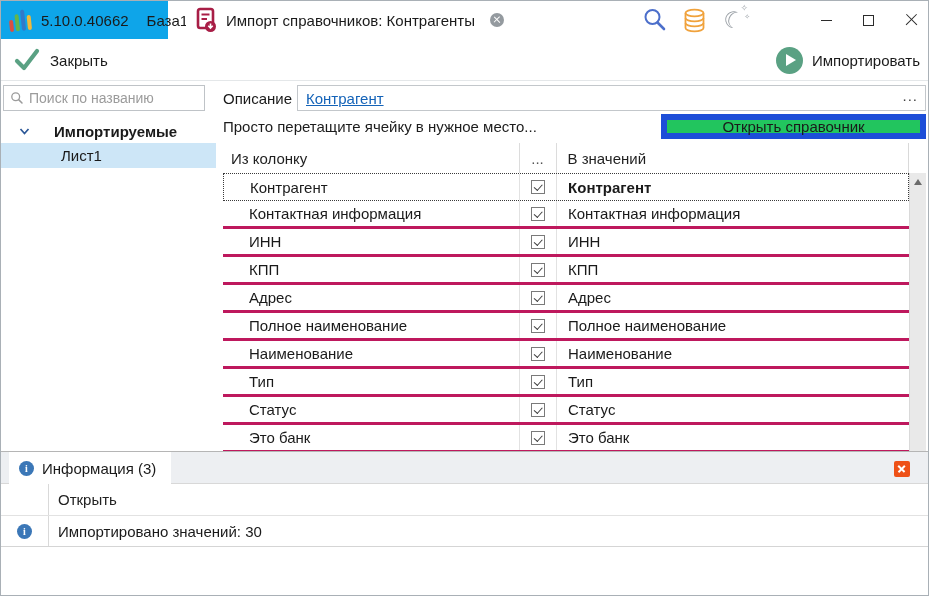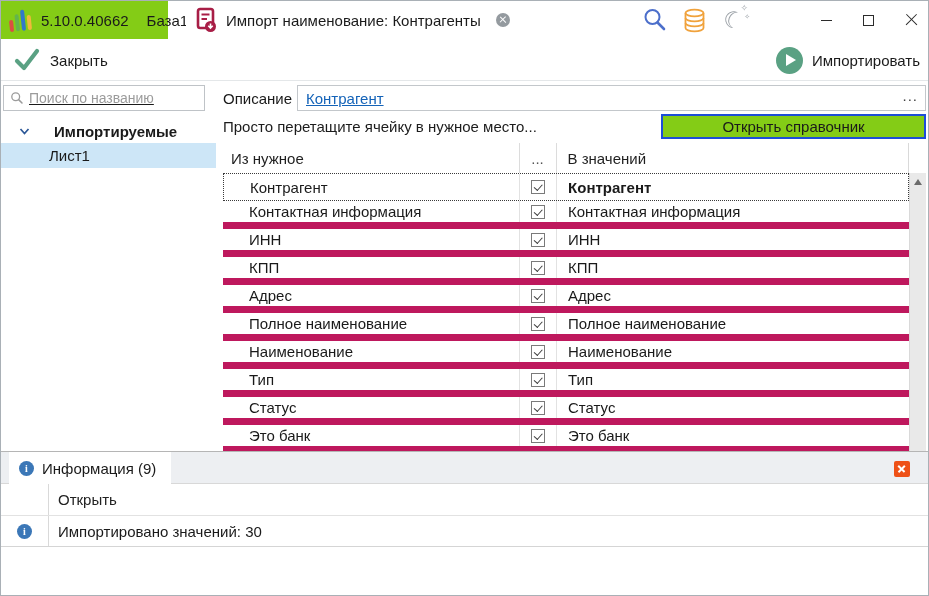--- a/index.html
+++ b/index.html
@@ -2,21 +2,21 @@
 <html><head>
 <meta charset="utf-8">
 <style>
   * { margin:0; padding:0; box-sizing:border-box; }
   body { font-family:"Liberation Sans",sans-serif; font-size:15px; color:#1a1a1a; background:#fff; }
   .window { position:relative; width:929px; height:596px; background:#fff;
             border:1px solid #a9b0b6; overflow:hidden; }
 
   
   .titlebar { position:absolute; left:0; top:0; width:100%; height:38px; background:#fff; }
-  .tb-left { position:absolute; left:0; top:0; width:167px; height:38px; background:#84cc16;
+  .tb-left { position:absolute; left:0; top:0; width:167px; height:38px; background:#0ea5e9;
              display:flex; align-items:center; padding-left:8px; gap:8px; }
   .app-logo { display:flex; align-items:flex-end; gap:2px; height:22px; transform:rotate(-6deg); }
   .app-logo i { display:block; width:4px; border-radius:2px; }
   .app-logo .b1 { height:12px; background:#d94f43; }
   .app-logo .b2 { height:17px; background:#63b54c; }
   .app-logo .b3 { height:21px; background:#3279c9; }
   .app-logo .b4 { height:15px; background:#f0b93b; }
   .tb-version { margin-left:2px; }
   .tb-base { margin-left:10px; }
   .tab { position:absolute; left:185px; top:0; height:38px; display:flex; align-items:center;
@@ -43,47 +43,47 @@
              border-bottom:1px solid #e4e7e9; }
   .tool-btn { position:absolute; display:flex; align-items:center; gap:9px; height:30px; top:6px; cursor:default; }
   .tool-close { left:12px; }
   .tool-import { right:8px; }
   .play-circle { width:27px; height:27px; border-radius:50%; background:#5aa183; position:relative; }
   .play-circle::after { content:''; position:absolute; left:10px; top:7px;
         border-left:10px solid #fff; border-top:6.5px solid transparent; border-bottom:6.5px solid transparent; }
 
   
   .search-box { position:absolute; left:2px; top:84px; width:202px; height:26px;
-        border:1px solid #bfc3c7; background:#fff; display:flex; align-items:center; padding-left:6px; gap:5px;text-decoration:underline; }
+        border:1px solid #bfc3c7; background:#fff; display:flex; align-items:center; padding-left:6px; gap:5px; }
   .search-box input { border:none; outline:none; width:160px; font:14px "Liberation Sans",sans-serif; color:#333; }
   .search-box input::placeholder { color:#9b9b9b; }
   .tree-group { position:absolute; left:18px; top:119px; height:22px; display:flex; align-items:center; gap:24px;
         font-weight:bold; }
   .tree-item { position:absolute; left:0; top:142px; width:215px; height:25px; background:#cde6f7;
-        display:flex; align-items:center; padding-left:48px; }
+        display:flex; align-items:center; padding-left:60px; }
 
   
   .an-label { position:absolute; left:222px; top:84px; height:26px; display:flex; align-items:center; }
   .an-field { position:absolute; left:296px; top:84px; width:629px; height:26px; border:1px solid #c3c7cb;
         background:#fff; display:flex; align-items:center; padding-left:8px; }
   .an-link { color:#1463b8; text-decoration:underline; cursor:pointer; }
   .an-more { position:absolute; right:7px; top:1px; color:#444; letter-spacing:1px; cursor:pointer; }
   .hint { position:absolute; left:222px; top:113px; height:25px; display:flex; align-items:center; color:#1c1c1c; }
-  .open-btn { position:absolute; left:660px; top:113px; width:265px; height:25px; border:2px solid #1d4ed8;
-        background:#84cc16; display:flex; align-items:center; justify-content:center; cursor:pointer; }
+  .open-btn { position:absolute; left:660px; top:113px; width:265px; height:25px; border:6px solid #1d4ed8;
+        background:#22c55e; display:flex; align-items:center; justify-content:center; cursor:pointer; }
 
   
   .map-header { position:absolute; left:222px; top:142px; width:686px; height:30px; display:flex;
         border-right:1px solid #d9d9d9; color:#1f1f1f; }
   .mh { display:flex; align-items:center; }
   .mh.h1 { width:296px; padding-left:8px; }
   .mh.h2 { width:38px; justify-content:center; border-left:1px solid #dcdcdc; border-right:1px solid #dcdcdc; color:#555; }
   .mh.h3 { width:352px; padding-left:11px; }
   .map-rows { position:absolute; left:222px; top:172px; width:686px; height:278px; overflow:hidden; }
-  .map-row { display:flex; width:100%; height:28px; border-bottom:7px solid #be185d; background:#fff; }
+  .map-row { display:flex; width:100%; height:28px; border-bottom:3px solid #be185d; background:#fff; }
   .map-row.focused { border:1px dotted #3a3a3a; }
   .mc { display:flex; align-items:center; }
   .mc.c1 { width:296px; padding-left:26px; }
   .mc.c2 { width:38px; justify-content:center; border-left:1px solid #e2e2e2; border-right:1px solid #e2e2e2; }
   .mc.c3 { width:352px; padding-left:11px; }
   .mc.c3.bold { font-weight:bold; }
   .checkbox { position:relative; width:14px; height:14px; border:1px solid #7a7a7a; background:#fff; }
   .checkbox.checked::after { content:''; position:absolute; left:2.2px; top:3px; width:7px; height:3.5px;
         border-left:1.6px solid #3d3d3d; border-bottom:1.6px solid #3d3d3d; transform:rotate(-48deg); }
   .v-scrollbar { position:absolute; left:908px; top:172px; width:17px; height:278px; background:#e9e9e9;
@@ -131,21 +131,21 @@
     <div class="tab">
       <span>
         <svg width="21" height="26" viewBox="0 0 21 26">
           <rect x="2" y="2" width="15" height="19" rx="2.2" fill="none" stroke="#a81e46" stroke-width="2.6"></rect>
           <line x1="5.5" y1="7.5" x2="13.5" y2="7.5" stroke="#a81e46" stroke-width="2"></line>
           <line x1="5.5" y1="12" x2="11" y2="12" stroke="#a81e46" stroke-width="2"></line>
           <circle cx="14.5" cy="19.5" r="5.5" fill="#a81e46"></circle>
           <path d="M14.5 16.5 v4 M12.3 18.8 l2.2 2.2 l2.2 -2.2" stroke="#fff" stroke-width="1.6" fill="none"></path>
         </svg>
       </span>
-      <span>Импорт наименование: Контрагенты</span>
+      <span>Импорт справочников: Контрагенты</span>
       <span class="tab-close"></span>
     </div>
     <div class="tb-icons">
       <span>
         <svg width="26" height="26" viewBox="0 0 26 26">
           <circle cx="10.5" cy="10" r="7" fill="none" stroke="#4c6fcb" stroke-width="2"></circle>
           <line x1="15.5" y1="15.5" x2="22" y2="22" stroke="#4c6fcb" stroke-width="2.6" stroke-linecap="round"></line>
         </svg>
       </span>
       <span>
@@ -209,21 +209,21 @@
     <span class="an-link">Контрагент</span>
     <span class="an-more">...</span>
   </div>
 
   <div class="hint">Просто перетащите ячейку в нужное место...</div>
   <div class="open-btn">
     <span>Открыть справочник</span>
   </div>
 
   <div class="map-header">
-    <div class="mh h1">Из нужное</div>
+    <div class="mh h1">Из колонку</div>
     <div class="mh h2">...</div>
     <div class="mh h3">В значений</div>
   </div>
   <div class="map-rows">
       <div class="map-row focused">
         <div class="mc c1">Контрагент</div>
         <div class="mc c2">
           <span class="checkbox checked"></span>
         </div>
         <div class="mc c3 bold">Контрагент</div>
@@ -293,21 +293,21 @@
       </div>
     </div>
   <div class="v-scrollbar">
     <span class="sb-up"></span>
   </div>
 
   <div class="bpanel">
     <div class="bp-strip">
       <div class="bp-tab">
         <span class="info-circle"></span>
-        <span>Информация (9)</span>
+        <span>Информация (3)</span>
       </div>
       <span class="bp-close"></span>
     </div>
     <div class="bp-header">
       <div class="bp-c1"></div>
       <div class="bp-c2">Открыть</div>
     </div>
     <div>
         <div class="bp-row">
           <div class="bp-c1">

